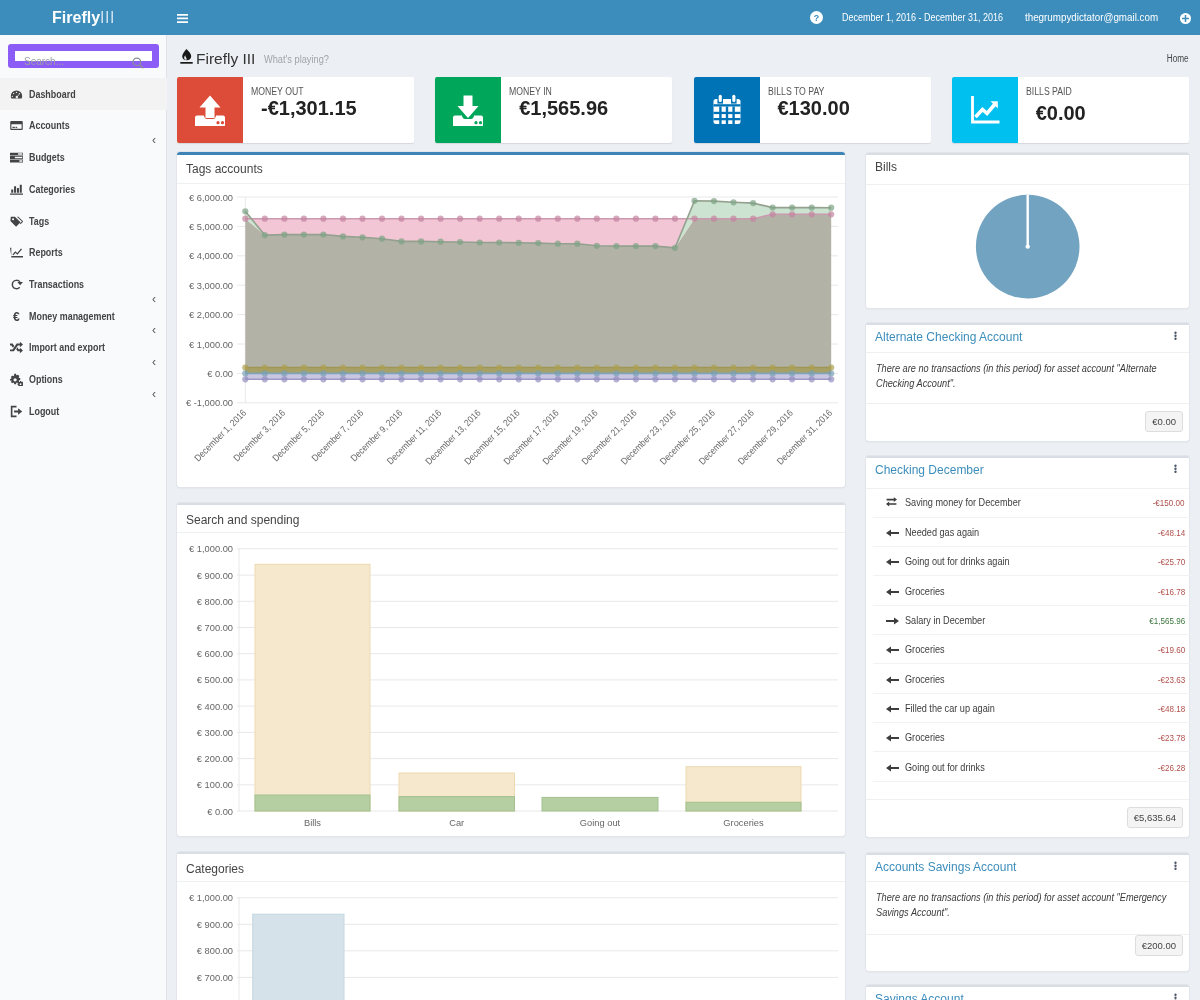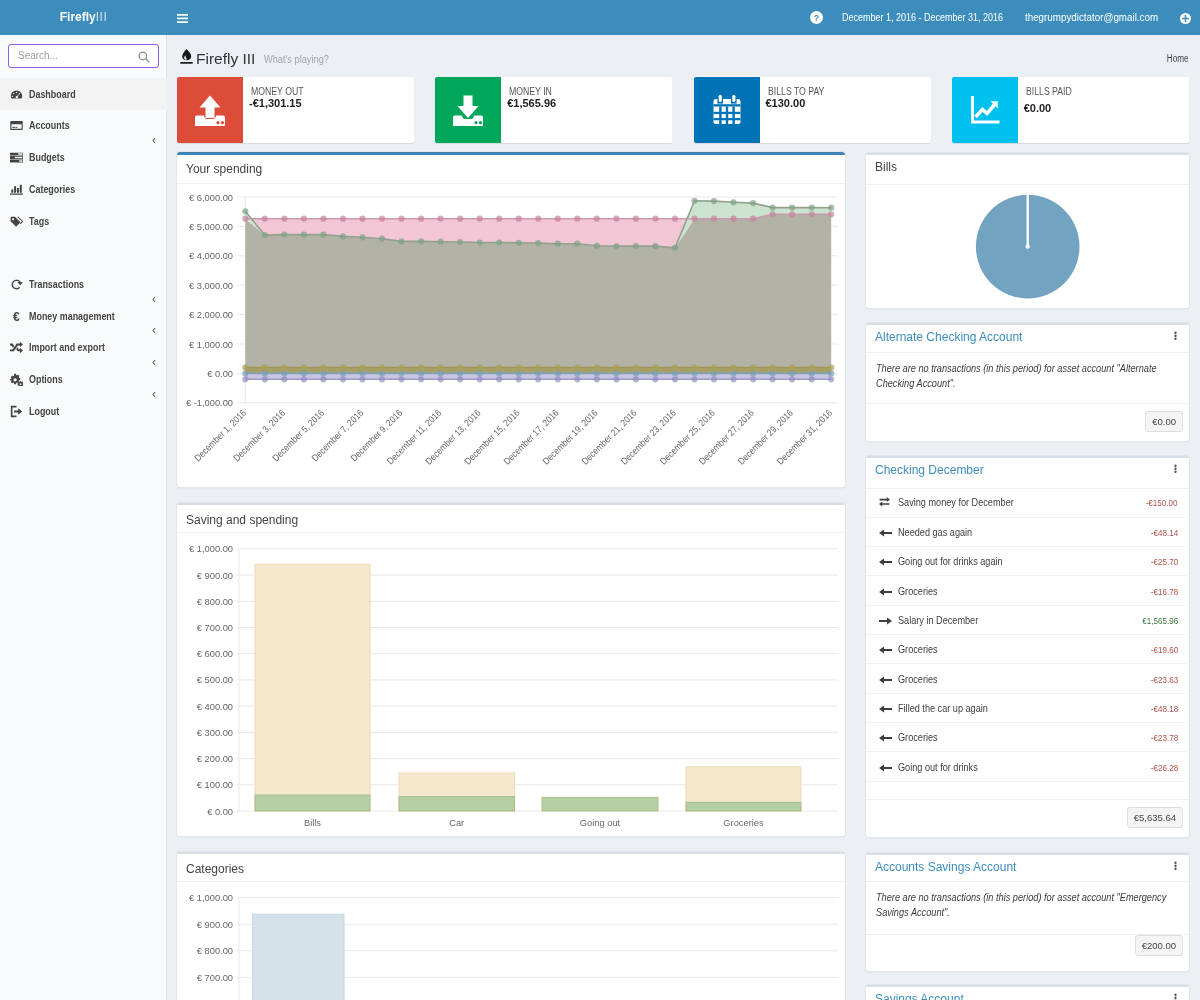--- a/index.html
+++ b/index.html
@@ -1,54 +1,54 @@
 <!DOCTYPE html>
 <html><head><meta charset="utf-8">
 <style>
 * { margin:0; padding:0; box-sizing:border-box; }
 html,body { width:1200px; height:1000px; overflow:hidden; font-family:'Liberation Sans',sans-serif; background:#ecf0f5; }
 
 #navbar { position:absolute; left:0; top:0; width:1200px; height:35px; background:#3c8dbc; }
-#logo { position:absolute; left:0; top:0; width:167px; height:35px; text-align:center; line-height:35px; color:#fff; font-size:12px; font-weight:bold; }
+#logo { position:absolute; left:0; top:0; width:167px; height:35px; text-align:center; line-height:35px; color:#fff; font-size:16px; font-weight:bold; }
 #logo .thin { font-weight:normal; color:#cfe2ef; letter-spacing:0.5px; }
 #burger { position:absolute; left:177px; top:13.5px; }
 #burger svg { display:block; }
 .nav-right { position:absolute; top:0; height:35px; line-height:35px; color:#fff; font-size:10px; }
 .scx { display:inline-block; transform:scaleX(0.9); transform-origin:0 50%; white-space:nowrap; }
 
 #sidebar { position:absolute; left:0; top:35px; width:167px; height:965px; background:#f9fafc; border-right:1px solid #dfe3e8; }
-#search { position:absolute; left:8px; top:9px; width:151px; height:24px; background:#fff; border:1px solid #8b5cf6; border-radius:3px; }
+#search { position:absolute; left:8px; top:9px; width:151px; height:24px; background:#fff; border:7px solid #8b5cf6; border-radius:3px; }
 #search .ph { position:absolute; left:9px; top:5px; font-size:10px; color:#9aa0a6; }
 .mi, .active { position:absolute; left:0; width:167px; }
 .active { background:#f3f3f4; }
 .mic { position:absolute; left:9px; top:50%; margin-top:-7px; width:15px; text-align:center; }
 .mlabel { position:absolute; left:29px; top:50%; transform:translateY(-50%) scaleX(0.85); transform-origin:0 50%; font-size:10.5px; font-weight:bold; color:#444; white-space:nowrap; }
 .chev { position:absolute; right:11px; bottom:-6px; font-size:12px; color:#555; }
 
 #hdr-flame { position:absolute; left:180px; top:49px; }
 #hdr-title { position:absolute; left:196px; top:49.5px; font-size:15.5px; color:#333; }
 #hdr-sub { position:absolute; left:264px; top:52.5px; font-size:10.5px; color:#9fa4aa; transform:scaleX(0.88); transform-origin:0 0; white-space:nowrap; }
 #hdr-home { position:absolute; right:11px; top:53px; font-size:10px; color:#444; transform:scaleX(0.82); transform-origin:100% 0; }
 
 .ibox { position:absolute; top:76.5px; width:237.3px; height:66px; background:#fff; border-radius:2px; box-shadow:0 1px 1px rgba(0,0,0,0.1); }
 .iicon { position:absolute; left:0; top:0; width:66px; height:66px; border-radius:2px 0 0 2px; display:flex; align-items:center; justify-content:center; }
 .ititle { position:absolute; left:74px; top:9px; font-size:10px; color:#555; text-transform:uppercase; transform:scaleX(0.87); transform-origin:0 0; white-space:nowrap; }
-.ival { position:absolute; left:72px; top:20.5px; font-size:11px; font-weight:bold; color:#222; white-space:nowrap; }
+.ival { position:absolute; left:84px; top:20.5px; font-size:20px; font-weight:bold; color:#222; white-space:nowrap; }
 
 .panel { position:absolute; background:#fff; border-radius:3px; box-shadow:0 0 0 1px #e2e5ea, 0 1px 2px rgba(0,0,0,0.1); }
 .tbar { position:absolute; left:0; right:0; top:0; height:2px; background:#d9dde4; border-radius:3px 3px 0 0; }
 .tbar.blue { height:3px; background:#3d83b5; }
 .ptitle { position:absolute; left:9px; top:10px; font-size:12px; color:#444; white-space:nowrap; }
 .panel.right .ptitle { top:7px; }
 .ptitle.link { color:#3c8dbc; }
 .pdots { position:absolute; right:12px; top:8.5px; color:#50596a; font-size:8.5px; line-height:3.4px; text-align:center; }
 .phdrline { position:absolute; left:0; right:0; height:1px; background:#eef0f2; }
 .noTx { position:absolute; left:10px; font-size:10.5px; font-style:italic; color:#3b3b3b; line-height:15px; transform:scaleX(0.875); transform-origin:0 0; white-space:nowrap; }
 .amtbox { position:absolute; background:#f4f4f4; border:1px solid #ddd; border-radius:3px; font-size:9.5px; color:#444; padding:4px 6px; }
-.txrow { position:absolute; left:0; width:321px; border-bottom:1px solid #f2f2f2; }
+.txrow { position:absolute; left:7px; width:321px; border-bottom:1px solid #f2f2f2; }
 .txic { position:absolute; left:13px; top:50%; transform:translateY(-50%); }
 .txlabel { position:absolute; left:32px; top:50%; transform:translateY(-50%) scaleX(0.87); transform-origin:0 50%; font-size:10.5px; color:#3c3c3c; white-space:nowrap; }
 .txamt { position:absolute; right:9px; top:50%; transform:translateY(-50%) scaleX(0.85); transform-origin:100% 50%; font-size:9.5px; white-space:nowrap; }
 .neg { color:#b0504c; }
 .pos { color:#3c763d; }
 </style></head>
 <body>
 <div id="navbar">
   <div id="logo"><span>Firefly</span><span class="thin">III</span></div>
   <div id="burger">
@@ -100,20 +100,26 @@
       <span class="mic"><svg width="13" height="13" viewBox="0 0 16 16">
           <path fill="#444" d="M0 13h16v1.5H0zM1.5 8H4v4H1.5zM5 4h2.5v8H5zM8.5 6H11v6H8.5zM12 2h2.5v10H12z"></path>
         </svg></span>
       <span class="mlabel">Categories</span>
     </div>
 <div class="mi" style="top:169.7px;height:31.7px">
       <span class="mic"><svg width="13" height="13" viewBox="0 0 16 16">
           <path fill="#444" d="M1 2h5l7 7-5.5 5.5L0.5 7.5 1 2zm2.8 2a1.3 1.3 0 1 0 0 2.6 1.3 1.3 0 0 0 0-2.6zM8.5 2h1.8l6 6-3.2 3.3-.9-.9 2.5-2.4L8.5 2z"></path>
         </svg></span>
       <span class="mlabel">Tags</span>
+    </div>
+<div class="mi" style="top:201.4px;height:31.7px">
+      <span class="mic"><svg width="13" height="13" viewBox="0 0 16 16">
+          <path fill="#444" d="M0 2h1.6v12H16v-1.6H1.6zM3 10.5l3.5-4 2.5 2.2L13.5 3l1.3 1-5.6 6.8L6.7 8.6 4.2 11.5z"></path>
+        </svg></span>
+      <span class="mlabel">Reports</span>
     </div>
 <div class="mi" style="top:233.1px;height:31.7px">
       <span class="mic"><svg width="13" height="13" viewBox="0 0 16 16">
           <path fill="#444" d="M8 2a6 6 0 0 1 5.2 3H16l-3.5 4-3.5-4h2.6A4.2 4.2 0 0 0 8 3.8 4.2 4.2 0 0 0 3.8 8 4.2 4.2 0 0 0 8 12.2c1.3 0 2.5-.6 3.2-1.5l1.4 1.2A6 6 0 0 1 2 8a6 6 0 0 1 6-6z"></path>
         </svg></span>
       <span class="mlabel">Transactions</span>
       <span class="chev">‹</span>
     </div>
 <div class="mi" style="top:264.8px;height:31.7px">
       <span class="mic"><svg width="13" height="13" viewBox="0 0 16 16">
@@ -203,21 +209,21 @@
 <path d="M21.5 7.2 h7.3 v7.3 Z" fill="#fff" stroke="none"></path>
 </g>
       </svg>
     </div>
     <div class="ival" style="top:25px">€0.00</div>
     <div class="ititle">Bills paid</div>
   </div>
 
 <div class="panel" style="left:177px;top:152px;width:668px;height:335px">
   <div class="tbar blue"></div>
-  <div class="ptitle">Your spending</div>
+  <div class="ptitle">Tags accounts</div>
   <div class="phdrline" style="top:31px"></div>
   <div style="position:absolute;left:0;top:0;width:668px;height:254px">
       <svg width="668" height="335" viewBox="0 0 668 335" style="position:absolute;left:0;top:0;font-family:'Liberation Sans',sans-serif">
 <line x1="60" y1="45.0" x2="661" y2="45.0" stroke="#e8e8e8" stroke-width="1"></line>
 <line x1="60" y1="74.4" x2="661" y2="74.4" stroke="#e8e8e8" stroke-width="1"></line>
 <line x1="60" y1="103.8" x2="661" y2="103.8" stroke="#e8e8e8" stroke-width="1"></line>
 <line x1="60" y1="133.2" x2="661" y2="133.2" stroke="#e8e8e8" stroke-width="1"></line>
 <line x1="60" y1="162.6" x2="661" y2="162.6" stroke="#e8e8e8" stroke-width="1"></line>
 <line x1="60" y1="192.0" x2="661" y2="192.0" stroke="#e8e8e8" stroke-width="1"></line>
 <line x1="60" y1="221.4" x2="661" y2="221.4" stroke="#e8e8e8" stroke-width="1"></line>
@@ -411,21 +417,21 @@
 <text transform="translate(538.5,261.5) rotate(-45) scale(0.88,1)" text-anchor="end" font-size="9.5" fill="#666">December 25, 2016</text>
 <text transform="translate(577.6,261.5) rotate(-45) scale(0.88,1)" text-anchor="end" font-size="9.5" fill="#666">December 27, 2016</text>
 <text transform="translate(616.6,261.5) rotate(-45) scale(0.88,1)" text-anchor="end" font-size="9.5" fill="#666">December 29, 2016</text>
 <text transform="translate(655.7,261.5) rotate(-45) scale(0.88,1)" text-anchor="end" font-size="9.5" fill="#666">December 31, 2016</text>
 </svg>
     </div>
 </div>
 
 <div class="panel" style="left:177px;top:502.5px;width:668px;height:333px">
   <div class="tbar"></div>
-  <div class="ptitle">Saving and spending</div>
+  <div class="ptitle">Search and spending</div>
   <div class="phdrline" style="top:29px"></div>
   <div style="position:absolute;left:0;top:0;width:668px;height:333px">
       <svg width="668" height="333" viewBox="0 0 668 333" style="position:absolute;left:0;top:0;font-family:'Liberation Sans',sans-serif">
 <line x1="60" y1="308.0" x2="661" y2="308.0" stroke="#e8e8e8" stroke-width="1"></line>
 <text x="56" y="311.5" text-anchor="end" font-size="9.3" fill="#666">€ 0.00</text>
 <line x1="60" y1="281.8" x2="661" y2="281.8" stroke="#e8e8e8" stroke-width="1"></line>
 <text x="56" y="285.3" text-anchor="end" font-size="9.3" fill="#666">€ 100.00</text>
 <line x1="60" y1="255.6" x2="661" y2="255.6" stroke="#e8e8e8" stroke-width="1"></line>
 <text x="56" y="259.1" text-anchor="end" font-size="9.3" fill="#666">€ 200.00</text>
 <line x1="60" y1="229.4" x2="661" y2="229.4" stroke="#e8e8e8" stroke-width="1"></line>

